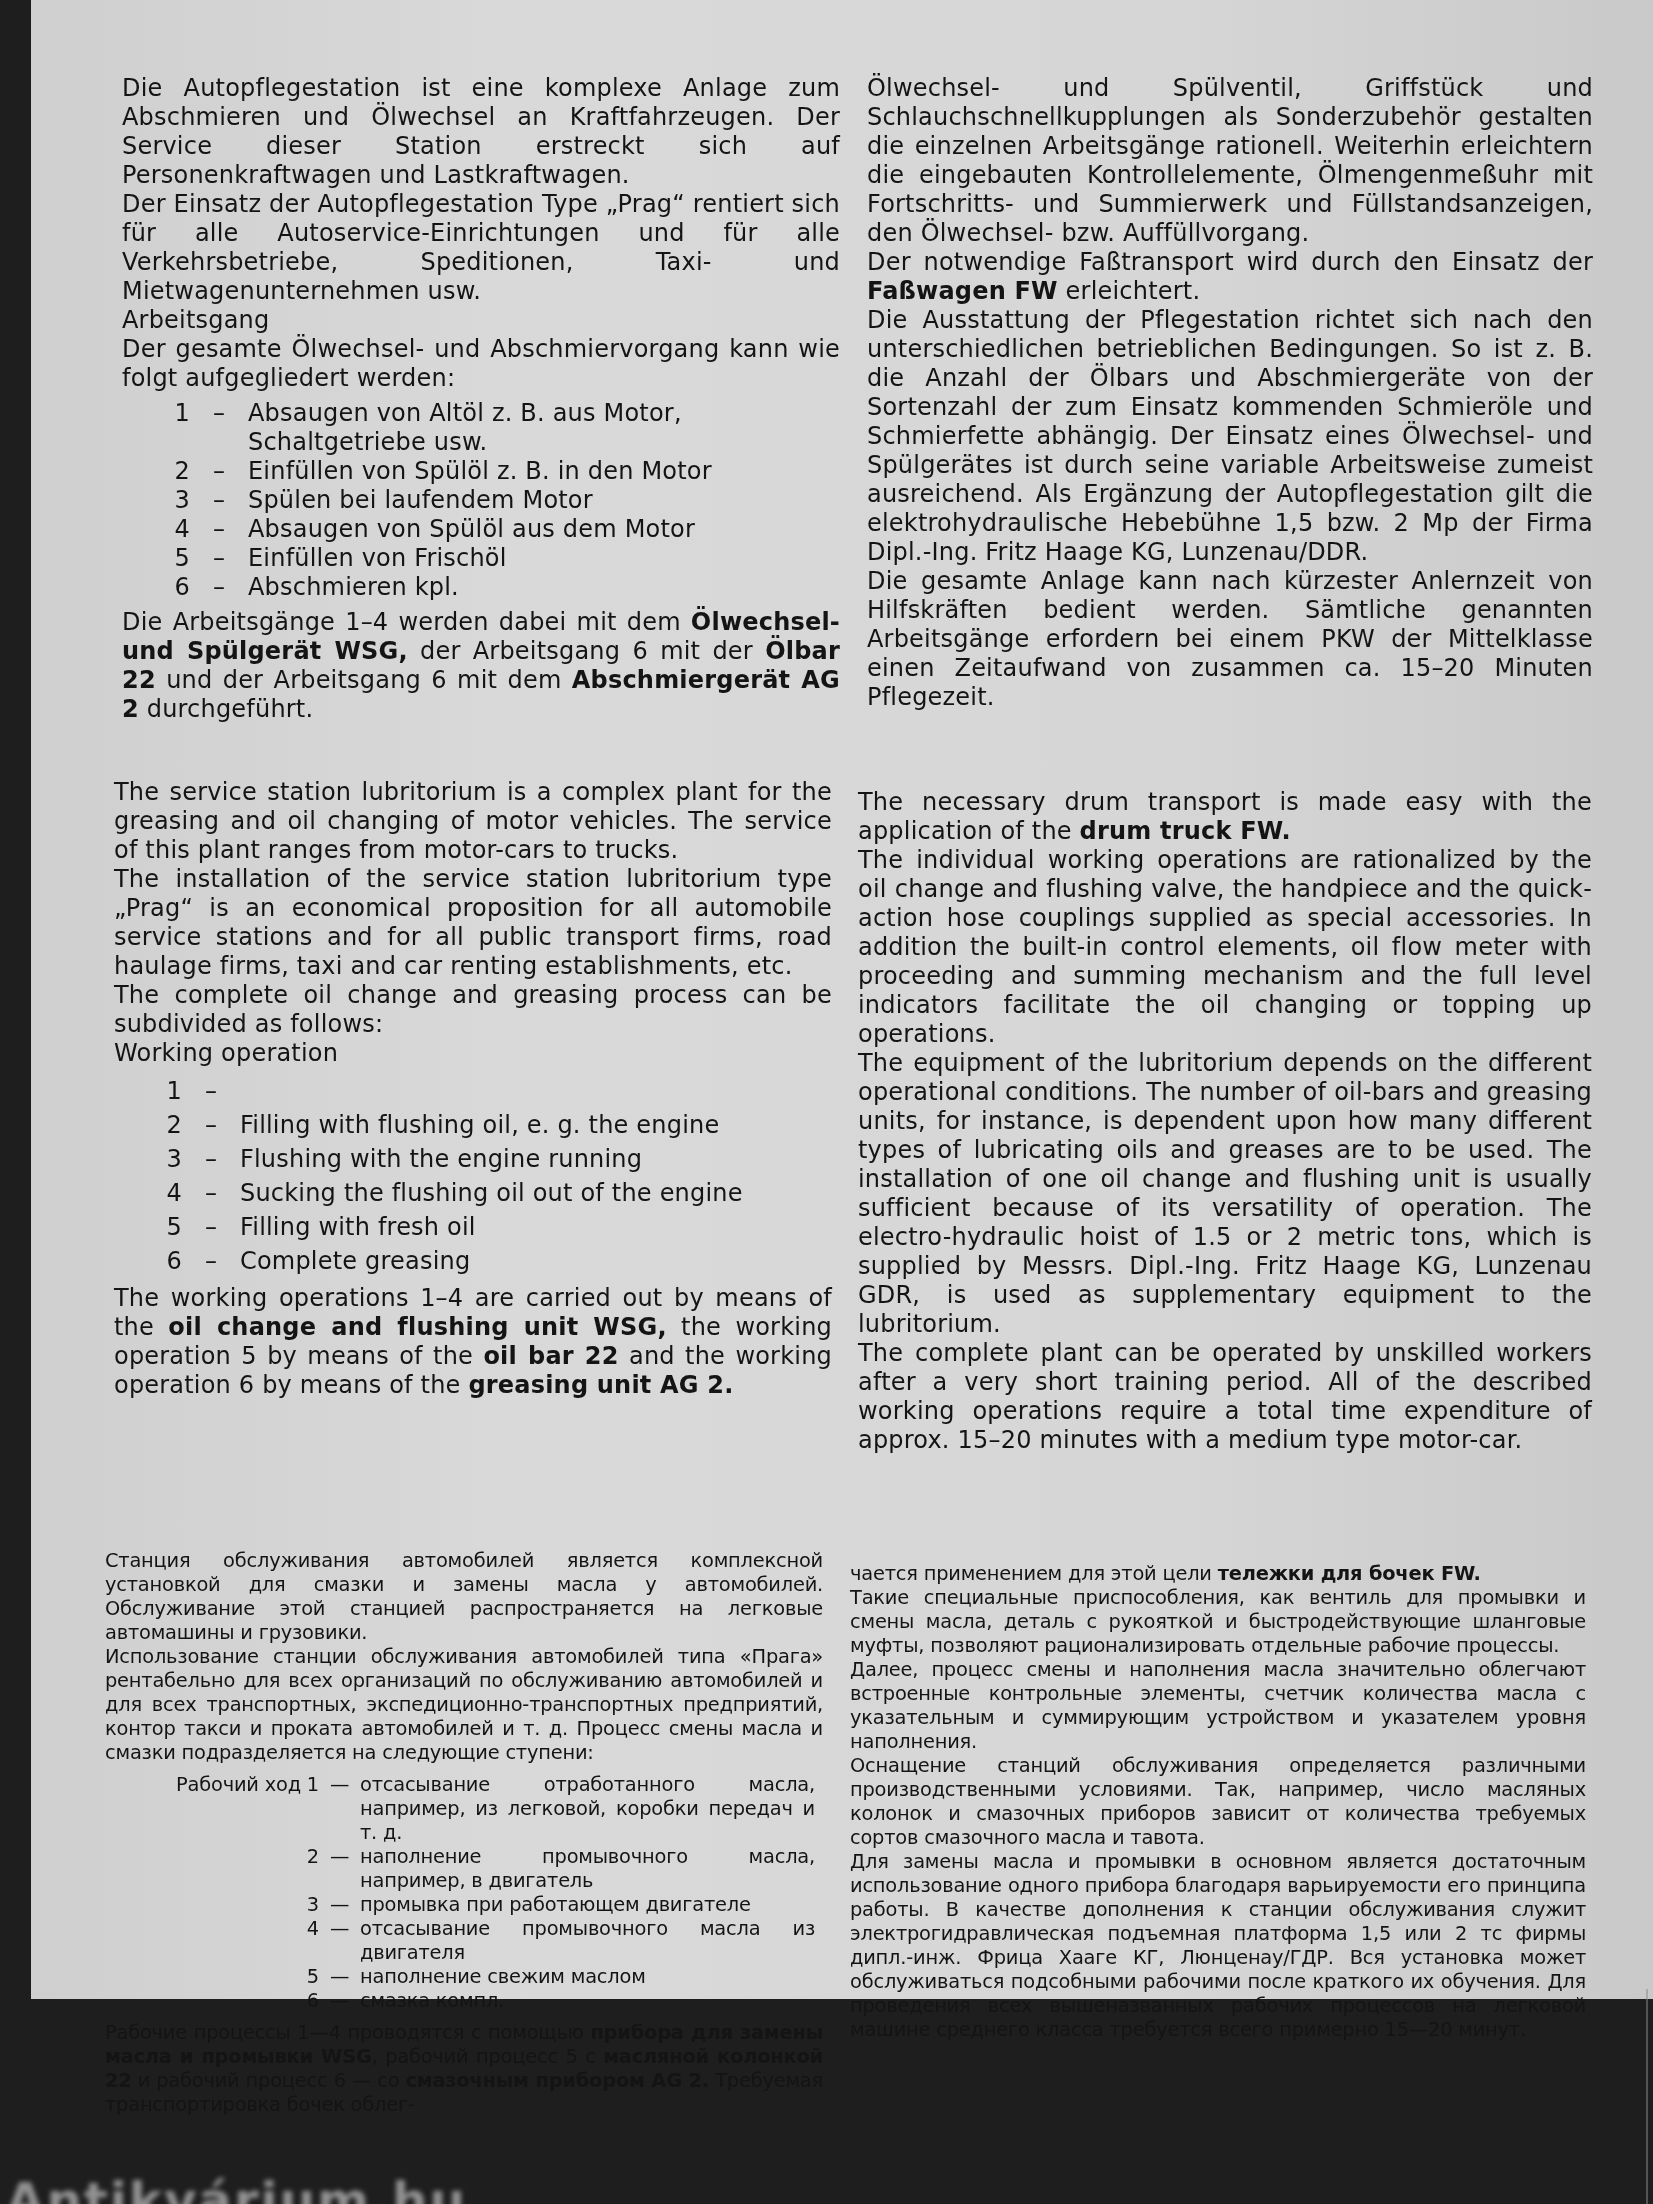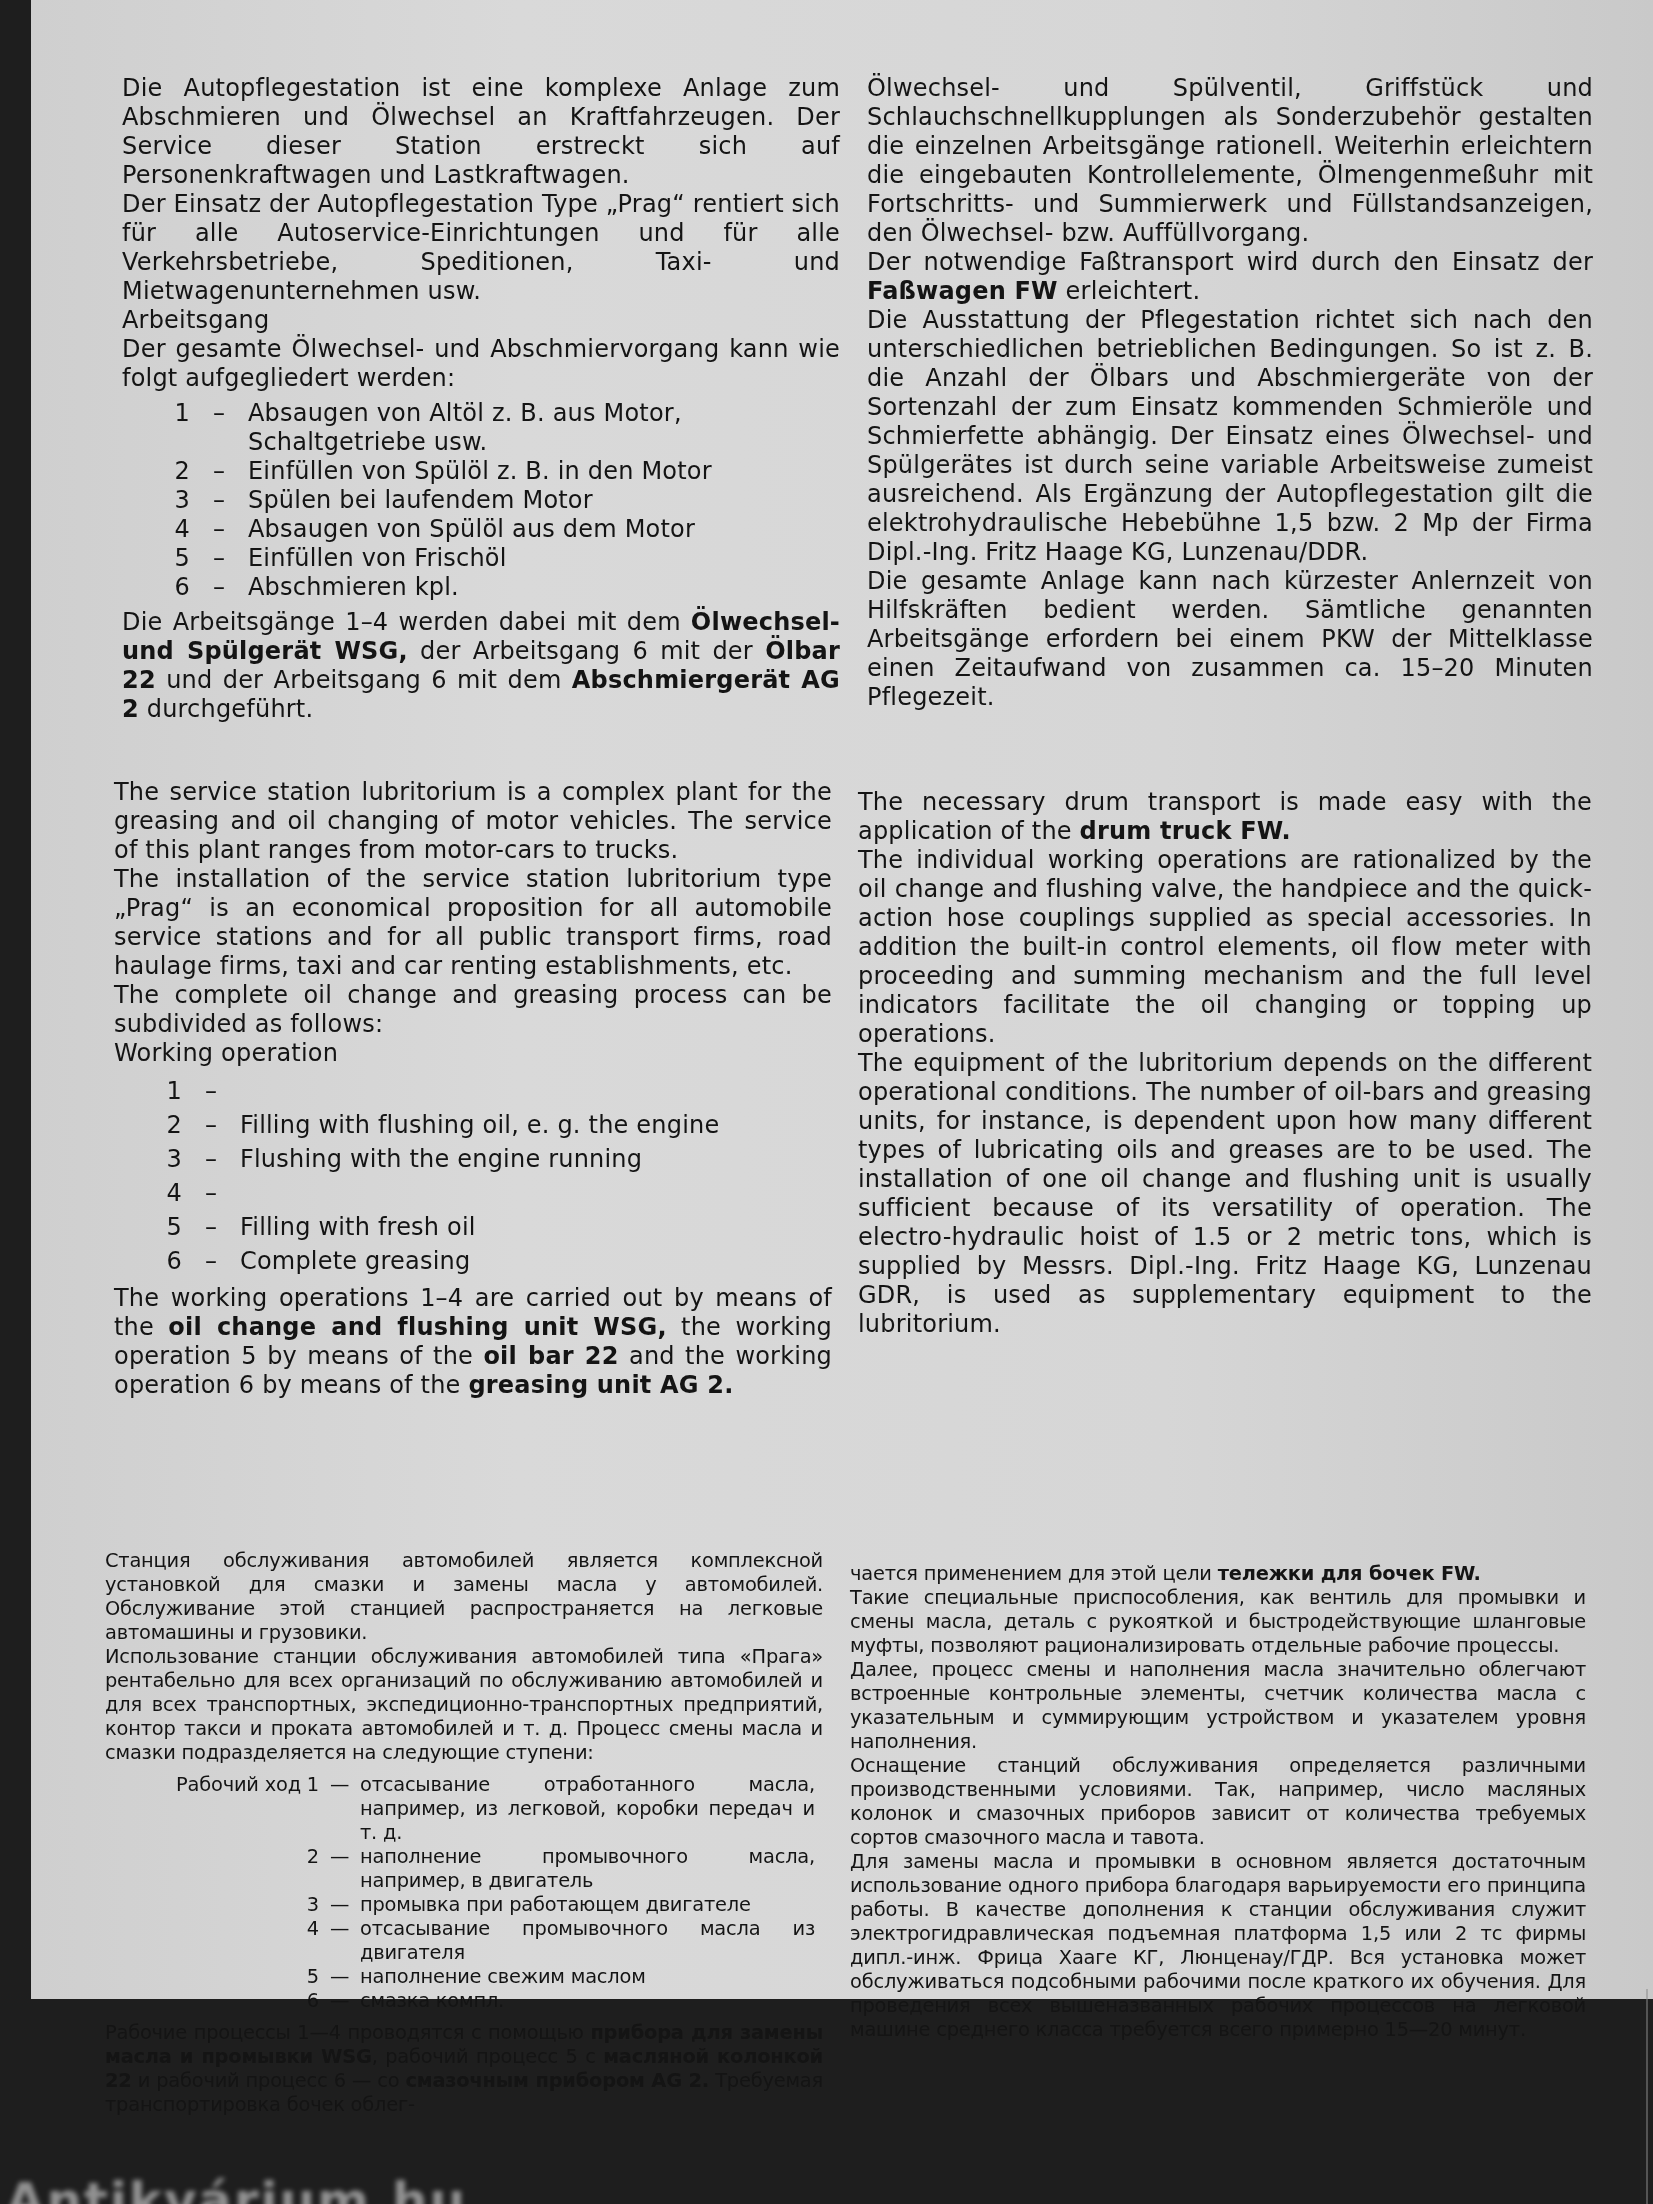--- a/index.html
+++ b/index.html
@@ -106,39 +106,41 @@
           <span class="t">Filling with flushing oil, e. g. the engine</span>
         </div>
       <div class="li">
           <span class="n">3</span>
           <span class="d">–</span>
           <span class="t">Flushing with the engine running</span>
         </div>
       <div class="li">
           <span class="n">4</span>
           <span class="d">–</span>
+          <span class="t">Sucking the flushing oil out of the engine</span>
         </div>
       <div class="li">
           <span class="n">5</span>
           <span class="d">–</span>
           <span class="t">Filling with fresh oil</span>
         </div>
       <div class="li">
           <span class="n">6</span>
           <span class="d">–</span>
           <span class="t">Complete greasing</span>
         </div>
     </div>
     <p class="gap"><span>The working operations 1–4 are carried out by means of the </span><b>oil change and flushing unit WSG,</b><span> the working operation 5 by means of the </span><b>oil bar 22</b><span> and the working operation 6 by means of the </span><b>greasing unit AG 2.</b><span></span></p>
   </div>
 
   <div class="col en" style="left:827px; top:788px; width:734px;">
     <p><span>The necessary drum transport is made easy with the application of the </span><b>drum truck FW.</b><span></span></p>
     <p>The individual working operations are rationalized by the oil change and flushing valve, the handpiece and the quick-action hose couplings supplied as special accessories. In addition the built-in control elements, oil flow meter with proceeding and summing mechanism and the full level indicators facilitate the oil changing or topping up operations.</p>
     <p>The equipment of the lubritorium depends on the different operational conditions. The number of oil-bars and greasing units, for instance, is dependent upon how many different types of lubricating oils and greases are to be used. The installation of one oil change and flushing unit is usually sufficient because of its versatility of operation. The electro-hydraulic hoist of 1.5 or 2 metric tons, which is supplied by Messrs. Dipl.-Ing. Fritz Haage KG, Lunzenau GDR, is used as supplementary equipment to the lubritorium.</p>
+    <p>The complete plant can be operated by unskilled workers after a very short training period. All of the described working operations require a total time expenditure of approx. 15–20 minutes with a medium type motor-car.</p>
   </div>
 
   <div class="col ru" style="left:74px; top:1549px; width:718px;">
     <p>Станция обслуживания автомобилей является комплексной установкой для смазки и замены масла у автомобилей. Обслуживание этой станцией распространяется на легковые автомашины и грузовики.</p>
     <p>Использование станции обслуживания автомобилей типа «Прага» рентабельно для всех организаций по обслуживанию автомобилей и для всех транспортных, экспедиционно-транспортных предприятий, контор такси и проката автомобилей и т. д. Процесс смены масла и смазки подразделяется на следующие ступени:</p>
     <div class="list ru-list" style="margin:8px">
       <div class="li">
           <span class="n"><span>Рабочий ход</span> <span>1</span></span>
           <span class="d">—</span>
           <span class="t" style="text-align:justify">отсасывание отработанного масла, например, из легковой, коробки передач и т. д.</span>

